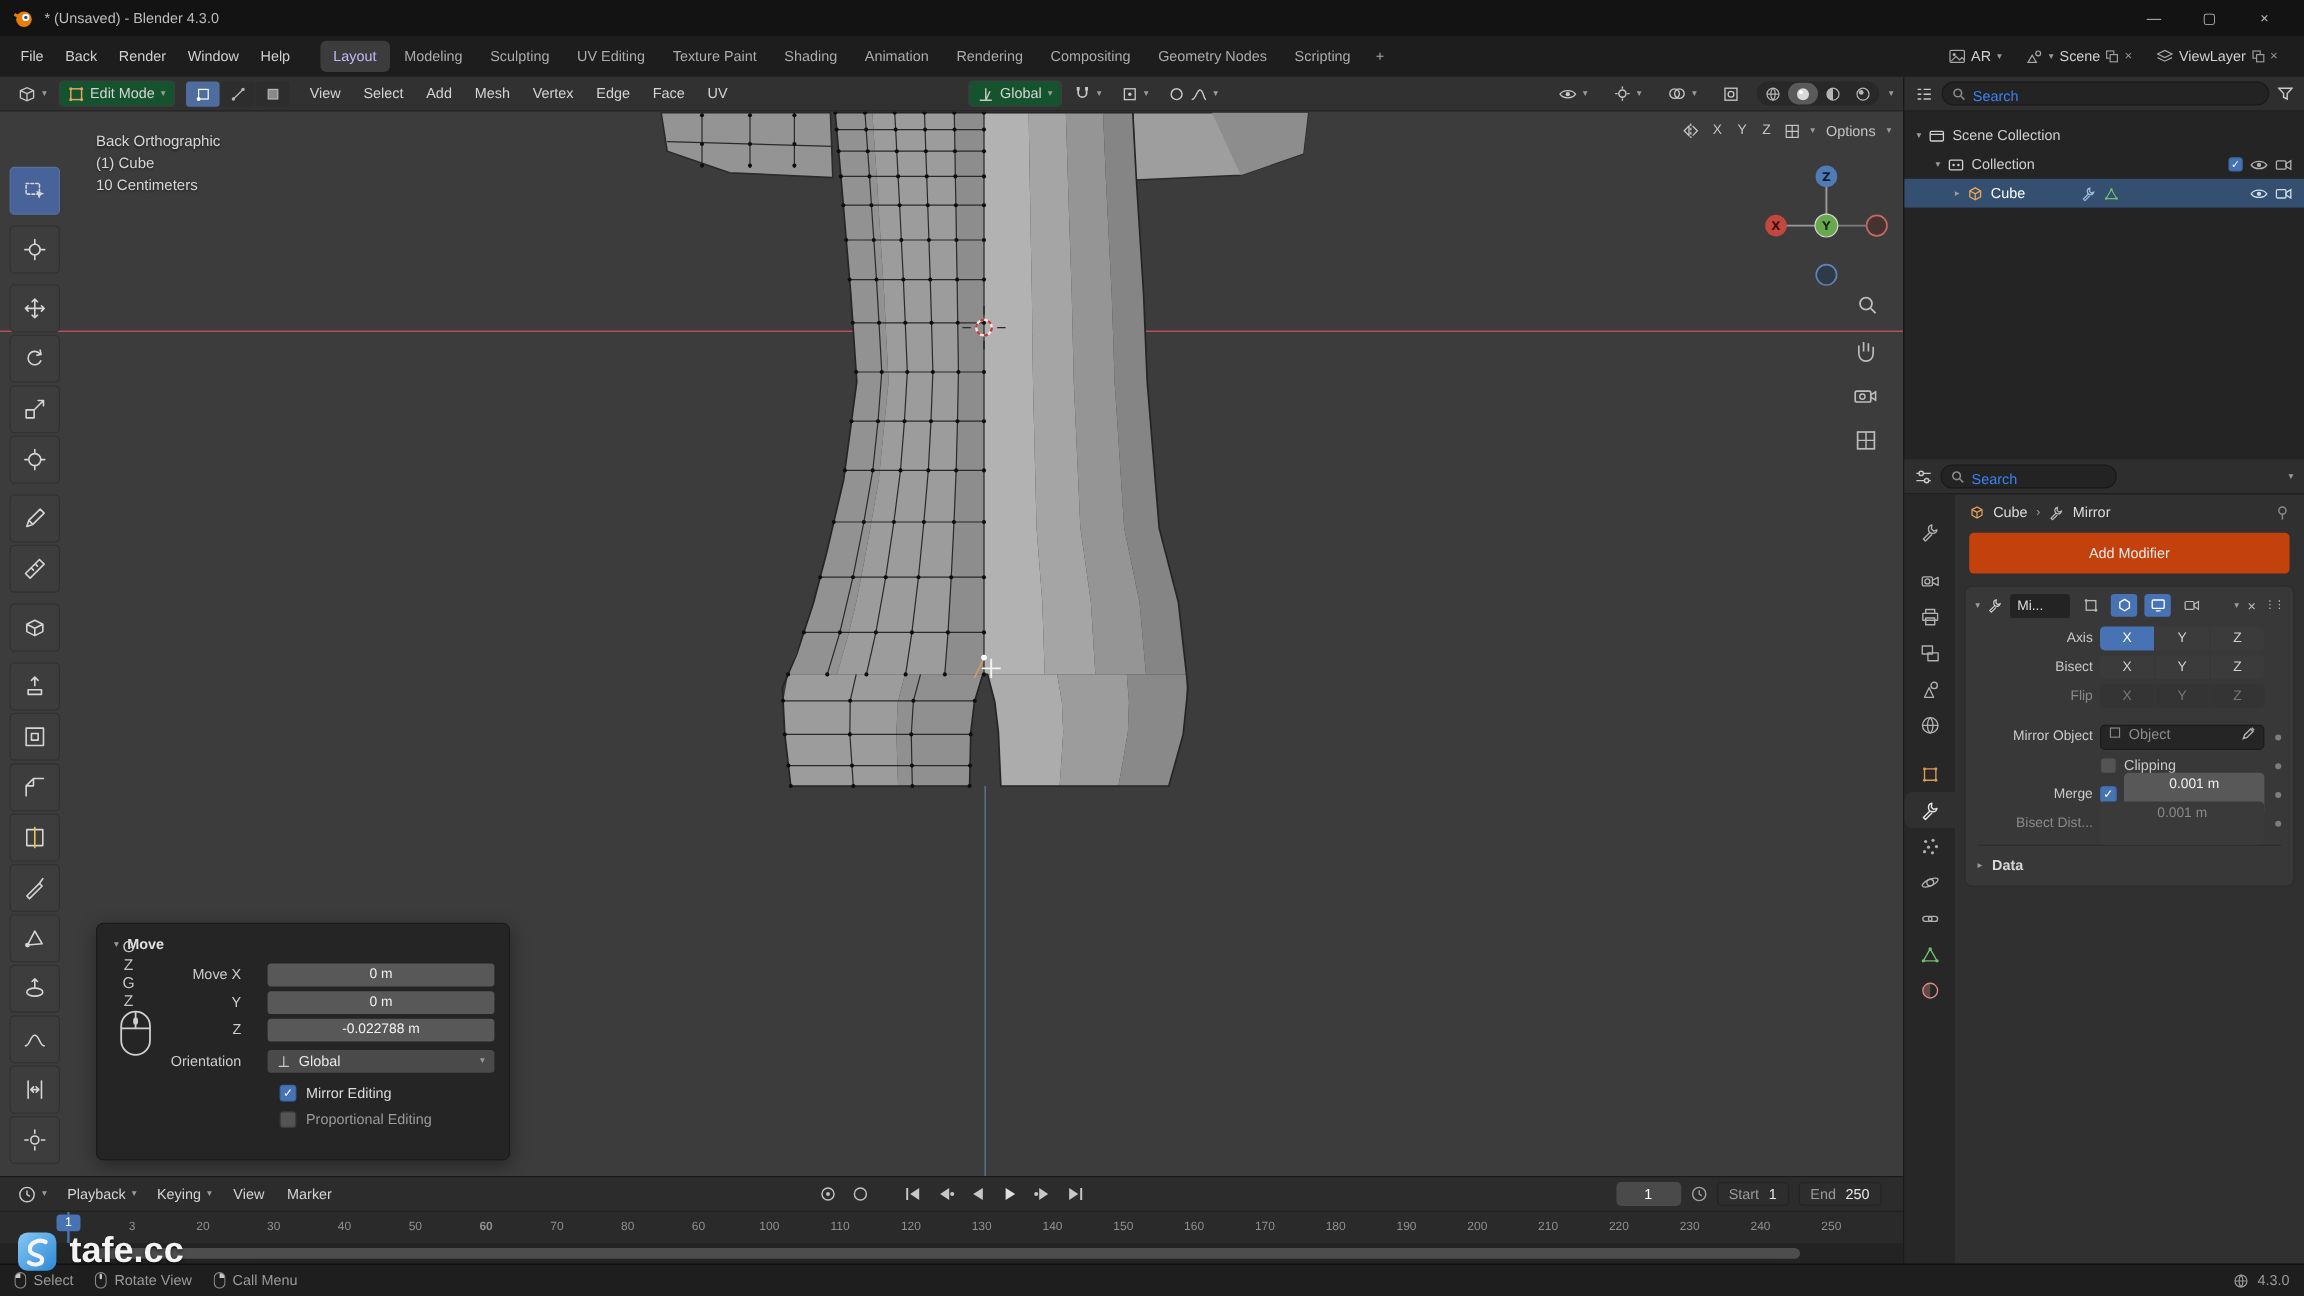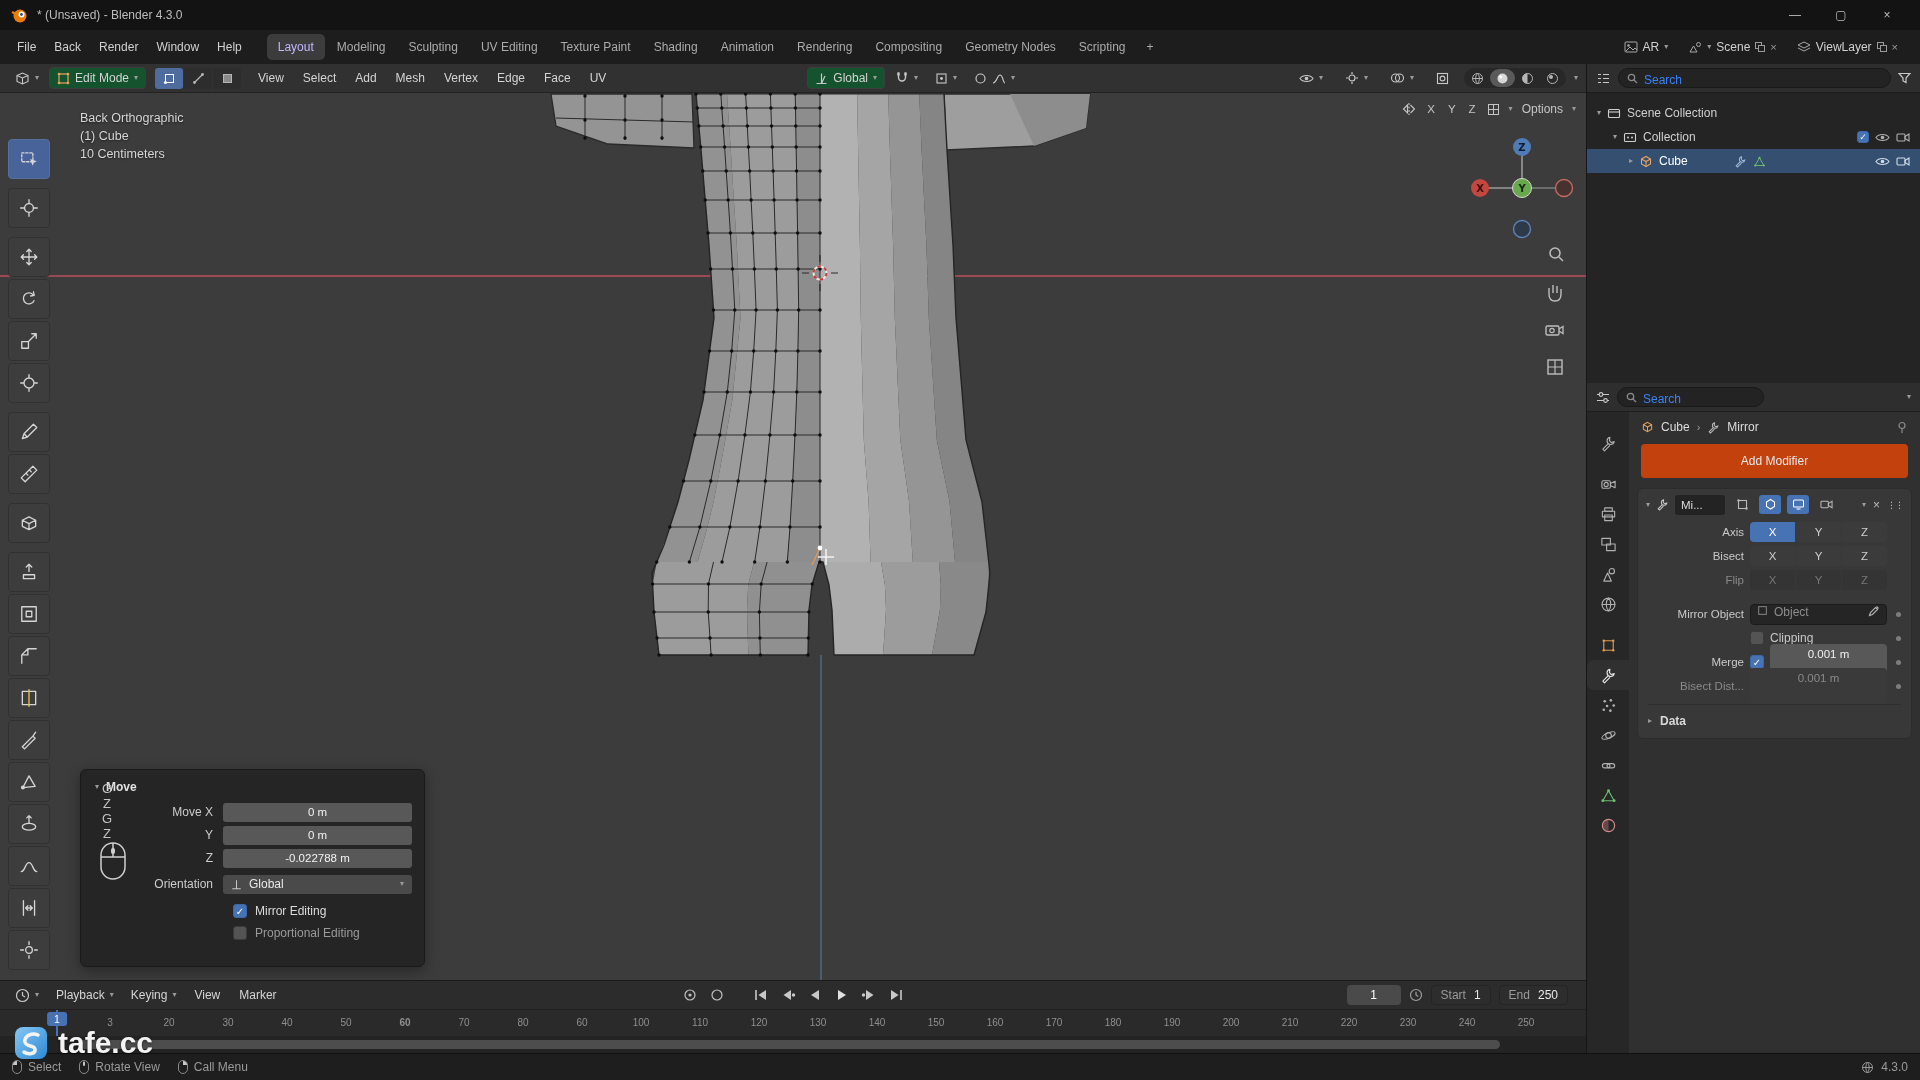--- a/index.html
+++ b/index.html
@@ -44,21 +44,21 @@
 .tool-settings{position:absolute;right:10px;top:5px;display:flex;align-items:center;gap:9px;color:#c5c5c5;height:22px}
 .ts-axis{font-size:11.5px;color:#c5c5c5;padding:0 2px}
 .toolbar{position:absolute;left:8px;top:46px;display:flex;flex-direction:column;gap:2px}
 .tool{width:42px;height:40px;background:#3d3d3d;border:1px solid #313131;border-radius:4px;display:flex;align-items:center;justify-content:center}
 .tool.active{background:#47639a;border-color:#567099}
 .tgap{height:5px}
 
 .op-panel{position:absolute;left:80px;top:676px;width:345px;height:198px;background:rgba(36,36,36,.96);border:1px solid #1a1a1a;border-radius:6px;padding:8px 12px;box-shadow:0 4px 14px rgba(0,0,0,.35)}
 .op-title{display:flex;align-items:center;gap:7px;color:#e2e2e2;font-weight:bold;margin:2px 0 8px 2px}
 .oprow{display:flex;align-items:center;height:20px;margin-bottom:3px}
-.oplbl{width:130px;text-align:right;padding-right:10px;color:#cdcdcd}
+.oplbl{width:130px;text-align:right;padding-right:22px;color:#cdcdcd}
 .opfield{flex:1;background:#585858;border-radius:3px;text-align:center;color:#f2f2f2;height:19px;line-height:19px;font-size:11.5px}
 .opselect{flex:1;background:#4a4a4a;border-radius:3px;height:19px;display:flex;align-items:center;padding:0 8px;gap:7px;color:#e8e8e8}
 .opcheck{display:flex;align-items:center;gap:8px;height:22px;margin-left:140px;color:#dcdcdc}
 .opcheck.dim{color:#9a9a9a}
 .cb{width:14px;height:14px;border-radius:3px;background:#545454;border:1px solid #3a3a3a;display:flex;align-items:center;justify-content:center;font-size:10px;color:#fff}
 .cb.on{background:#4772b3;border-color:#3c66a6}
 .cb.sm{width:12px;height:12px;font-size:9px}
 .keys-overlay{position:absolute;left:102px;top:688px;color:#c4c4c4;font-size:13px;line-height:15px;text-align:center}
 .mouse-gfx{position:absolute;left:98px;top:748px}
 

